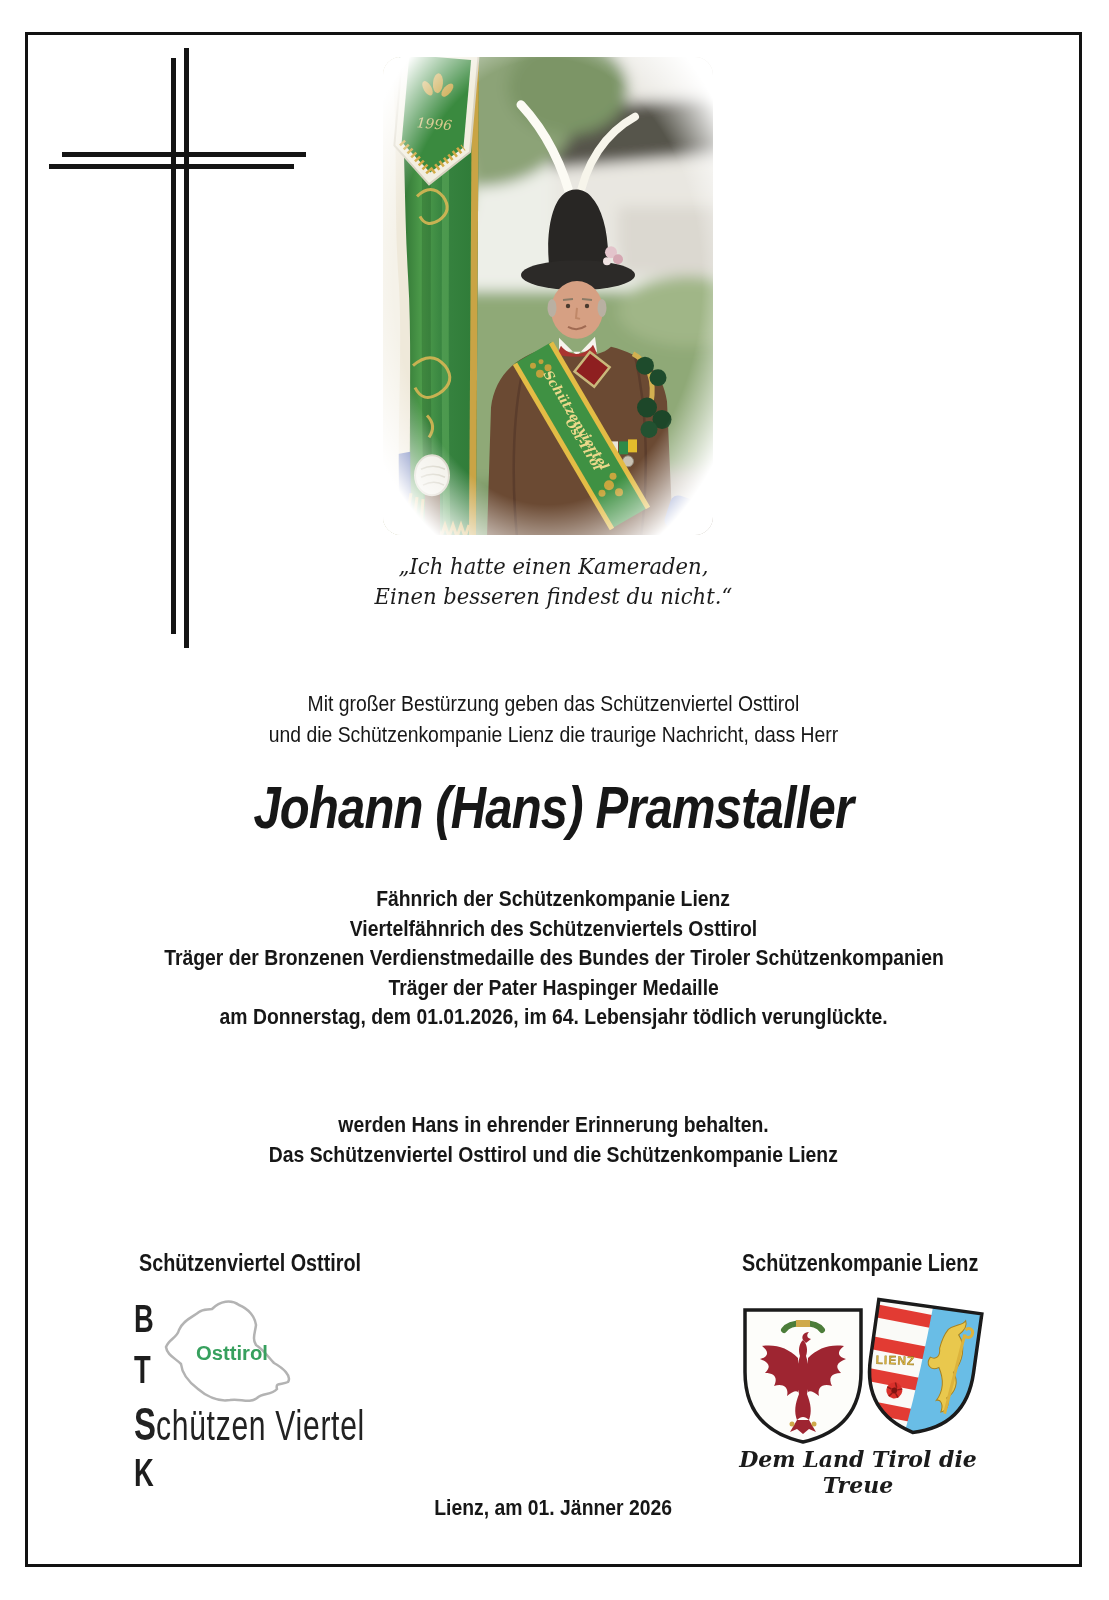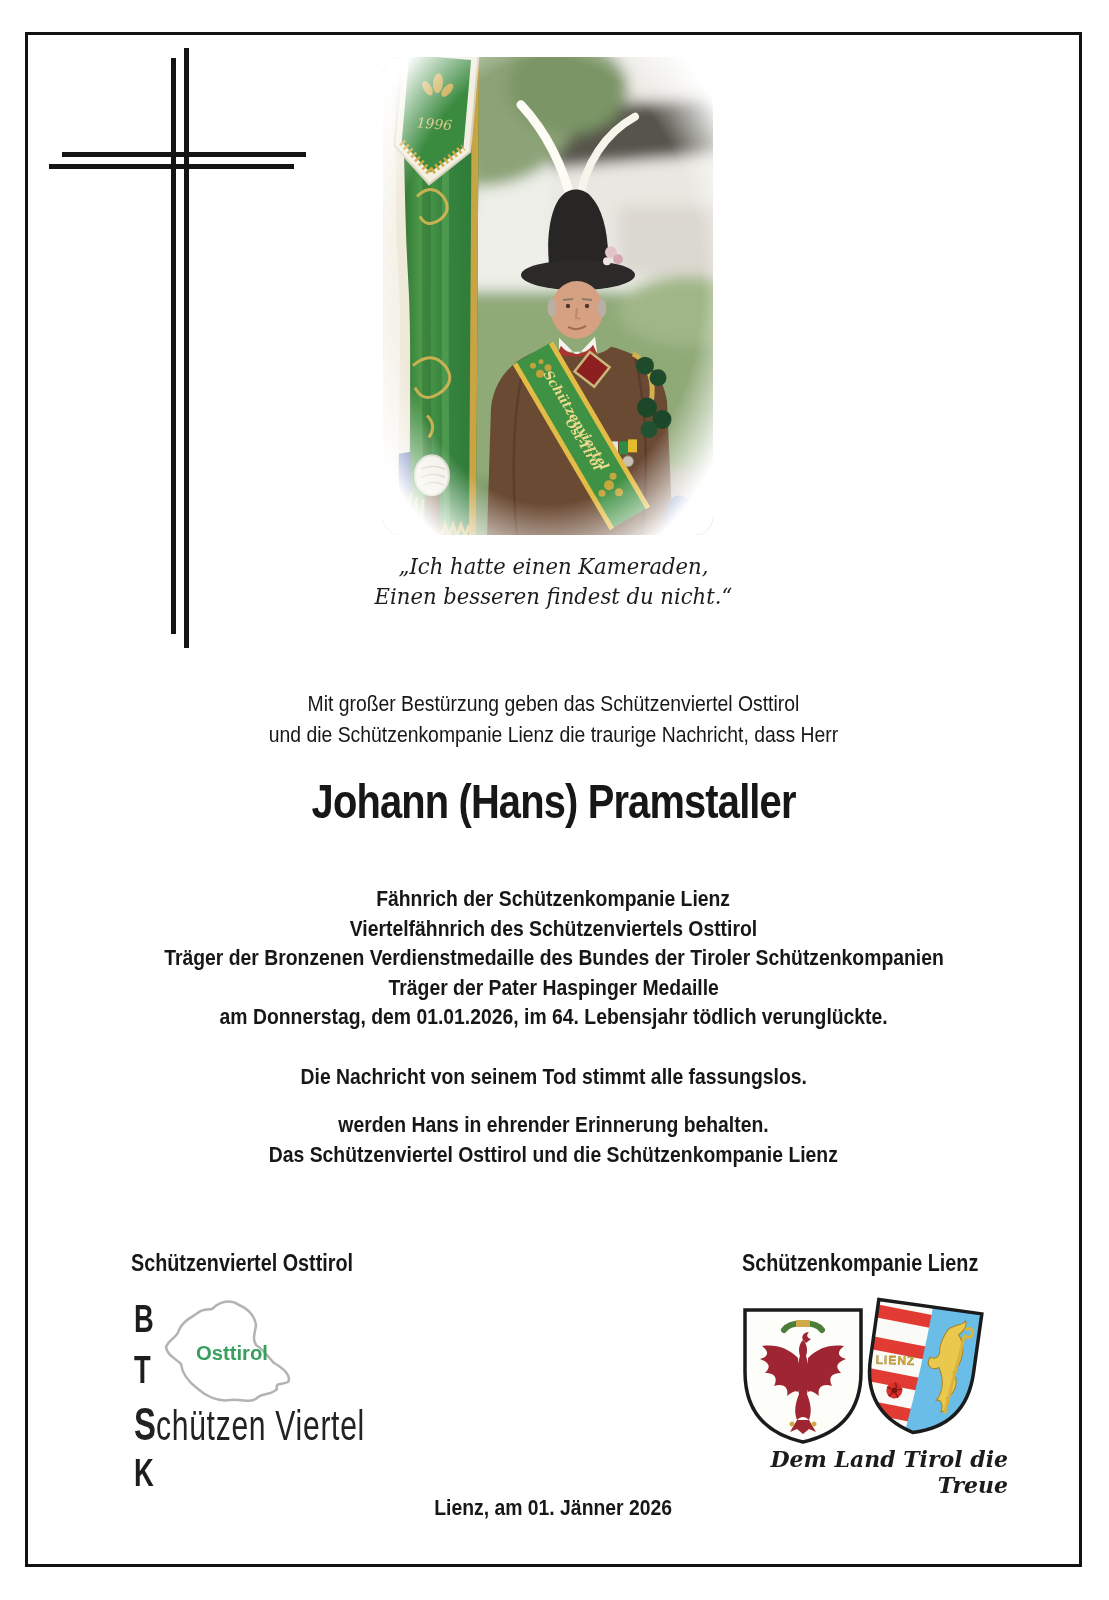--- a/index.html
+++ b/index.html
@@ -16,45 +16,45 @@
   
   .photo{position:absolute;left:383px;top:57px;width:330px;height:478px;border-radius:18px;
          overflow:hidden;box-shadow:inset 0 0 26px 22px #fff, inset 0 0 8px 6px #fff;}
   .photo svg{display:block;width:100%;height:100%;}
   
   .tline{position:absolute;left:25px;width:1057px;text-align:center;}
   .cond{display:inline-block;transform:scaleX(.88);transform-origin:50% 50%;white-space:nowrap;}
   .quote{top:551px;font-family:"DejaVu Serif",serif;font-style:italic;font-size:23px;line-height:30px;color:#1c1c1c;}
   .quote .cond{transform:scaleX(.92);}
   .announce{top:688px;font-weight:normal;font-size:22px;line-height:31px;}
-  .name-line{top:774px;font-size:48px;font-weight:bold;margin:0;}
+  .name-line{top:774px;font-size:59px;font-weight:bold;margin:0;font-style:italic;}
   .name-line .condx{display:inline-block;transform:scaleX(.83);transform-origin:50% 50%;white-space:nowrap;letter-spacing:-1px;}
   .titles{top:884px;font-weight:bold;font-size:22px;line-height:29.5px;}
   .grief{top:1064px;font-weight:bold;font-size:22px;}
   .remember{top:1110px;font-weight:bold;font-size:22px;line-height:30px;}
   .org-label{position:absolute;top:1250px;font-weight:bold;font-size:23px;white-space:nowrap;}
   .org-label .condl{display:inline-block;transform:scaleX(.86);transform-origin:0 50%;white-space:nowrap;}
-  #orgLeft{left:131px;}
+  #orgLeft{left:139px;}
   #orgRight{left:742px;}
   .dateline{top:1495px;font-weight:bold;font-size:22px;}
   
   .btsk{position:absolute;left:128px;top:1294px;width:258px;height:184px;}
   .btsk .blet{position:absolute;left:6px;font-weight:bold;font-size:38px;line-height:38px;
               transform:scaleX(.72);transform-origin:0 0;color:#1d1d1d;}
   .blet.b{top:6px;} .blet.t{top:57px;} .blet.k{top:160px;}
   .btsk .word{position:absolute;left:6px;top:106px;white-space:nowrap;transform:scaleX(.7);
               transform-origin:0 0;line-height:48px;color:#222;}
   .btsk .word .ini{font-weight:bold;font-size:47px;}
   .btsk .word .rest{font-weight:normal;font-size:43px;letter-spacing:1px;}
   .btsk svg.map{position:absolute;left:30px;top:2px;}
   
   .crest{position:absolute;left:728px;top:1298px;width:262px;height:180px;}
   .crest .tirol{position:absolute;left:12px;top:8px;}
   .crest .lienz{position:absolute;left:136px;top:4px;transform:rotate(8deg);transform-origin:50% 50%;}
-  .motto{position:absolute;left:-20px;top:148px;width:300px;text-align:right;
+  .motto{position:absolute;left:-20px;top:148px;width:300px;text-align:center;
          font-family:"DejaVu Serif",serif;font-style:italic;font-weight:bold;font-size:22px;color:#1b1b1b;}
 </style>
 </head>
 <body>
 
 <div class="page">
   <div class="frame"></div>
 
   <div class="cross">
     <div class="bar v1"></div>
@@ -213,23 +213,20 @@
   </h1>
 
   <div class="tline titles">
     <div><span class="cond">Fähnrich der Schützenkompanie Lienz</span></div>
     <div><span class="cond">Viertelfähnrich des Schützenviertels Osttirol</span></div>
     <div><span class="cond">Träger der Bronzenen Verdienstmedaille des Bundes der Tiroler Schützenkompanien</span></div>
     <div><span class="cond">Träger der Pater Haspinger Medaille</span></div>
     <div><span class="cond">am Donnerstag, dem 01.01.2026, im 64. Lebensjahr tödlich verunglückte.</span></div>
   </div>
 
-  <div class="tline grief">
-    <span class="cond">Die Nachricht von seinem Tod stimmt alle fassungslos.</span>
-  </div>
 
   <div class="tline remember">
     <div><span class="cond">werden Hans in ehrender Erinnerung behalten.</span></div>
     <div><span class="cond">Das Schützenviertel Osttirol und die Schützenkompanie Lienz</span></div>
   </div>
 
   <div class="org-label" id="orgLeft">
     <span class="condl">Schützenviertel Osttirol</span>
   </div>
   <div class="org-label" id="orgRight">

